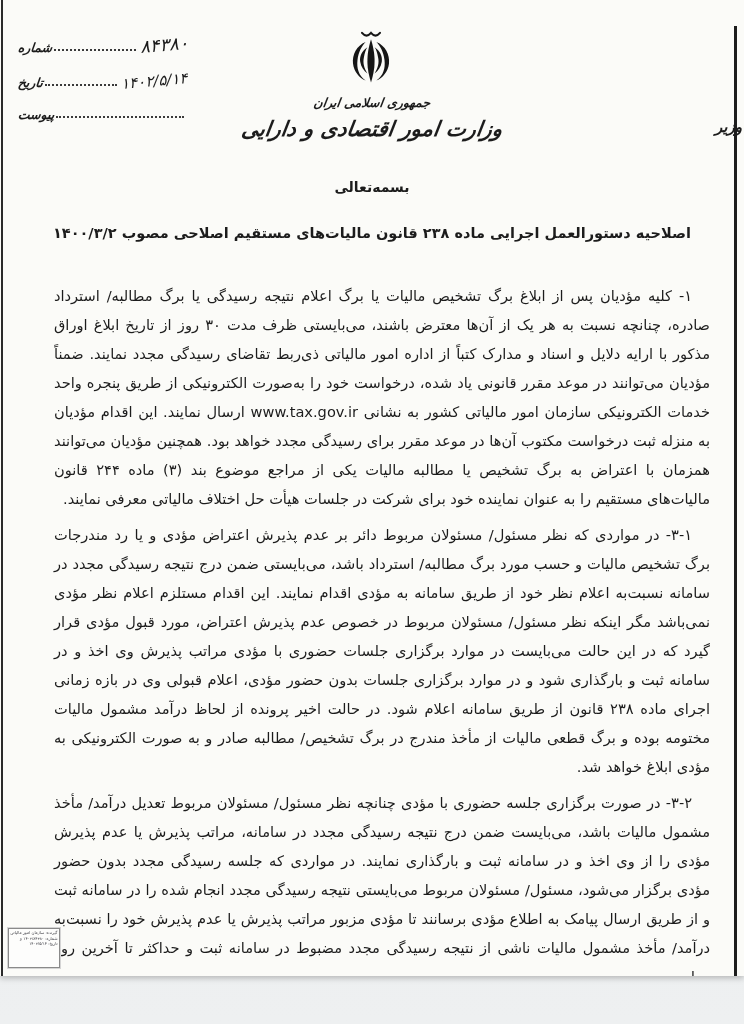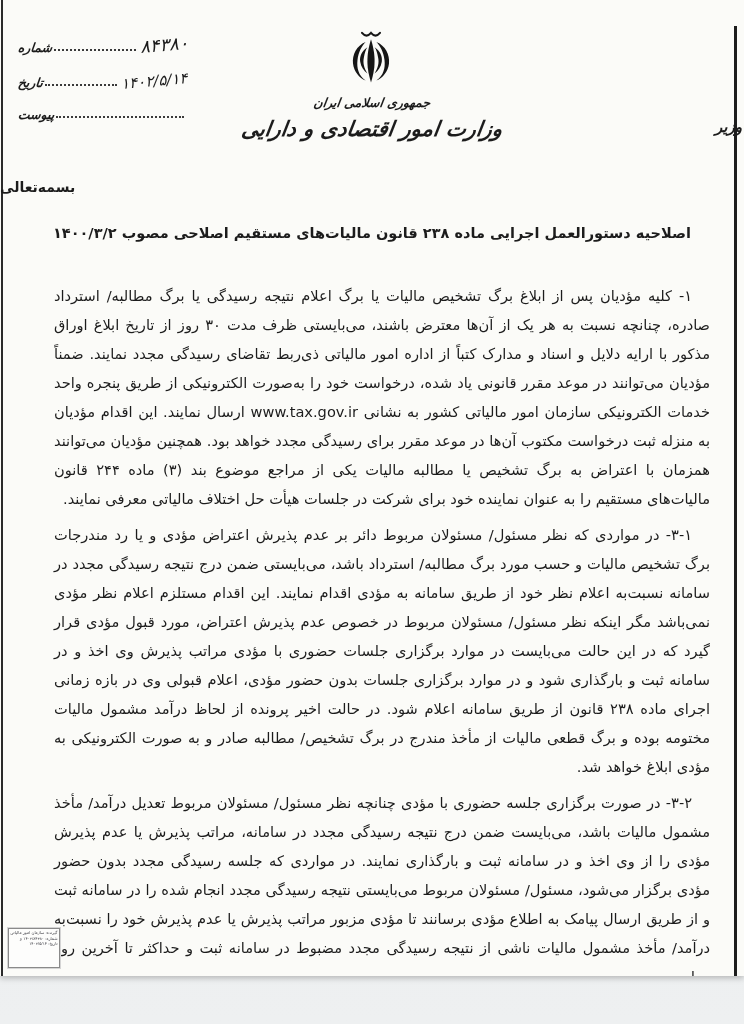--- a/index.html
+++ b/index.html
@@ -26,21 +26,21 @@
 
   
   .emblem{position:absolute;top:24px;left:344px;width:54px;height:70px;}
   .republic{position:absolute;top:95px;left:0;width:744px;text-align:center;
     font-size:12.5px;font-weight:bold;font-style:italic;transform:skewX(-8deg);}
   .ministry{position:absolute;top:117px;left:0;width:744px;text-align:center;
     font-size:21px;font-weight:bold;font-style:italic;transform:skewX(-8deg);}
   .minister{position:absolute;top:118px;left:708px;width:34px;text-align:right;
     font-size:15px;font-weight:bold;font-style:italic;}
 
-  .invocation{position:absolute;top:179px;left:0;width:744px;text-align:left;
+  .invocation{position:absolute;top:179px;left:0;width:744px;text-align:center;
     font-size:14px;font-weight:bold;}
   .doc-title{position:absolute;top:225px;left:0;width:744px;text-align:center;
     font-size:14.5px;font-weight:bold;padding:0 35px;box-sizing:border-box;}
 
   
   .body-text{position:absolute;top:281px;right:34px;left:54px;
     font-size:14.6px;line-height:29px;text-align:justify;}
   .body-text p{margin:0 0 7px 0;text-indent:18px;}
 
   

